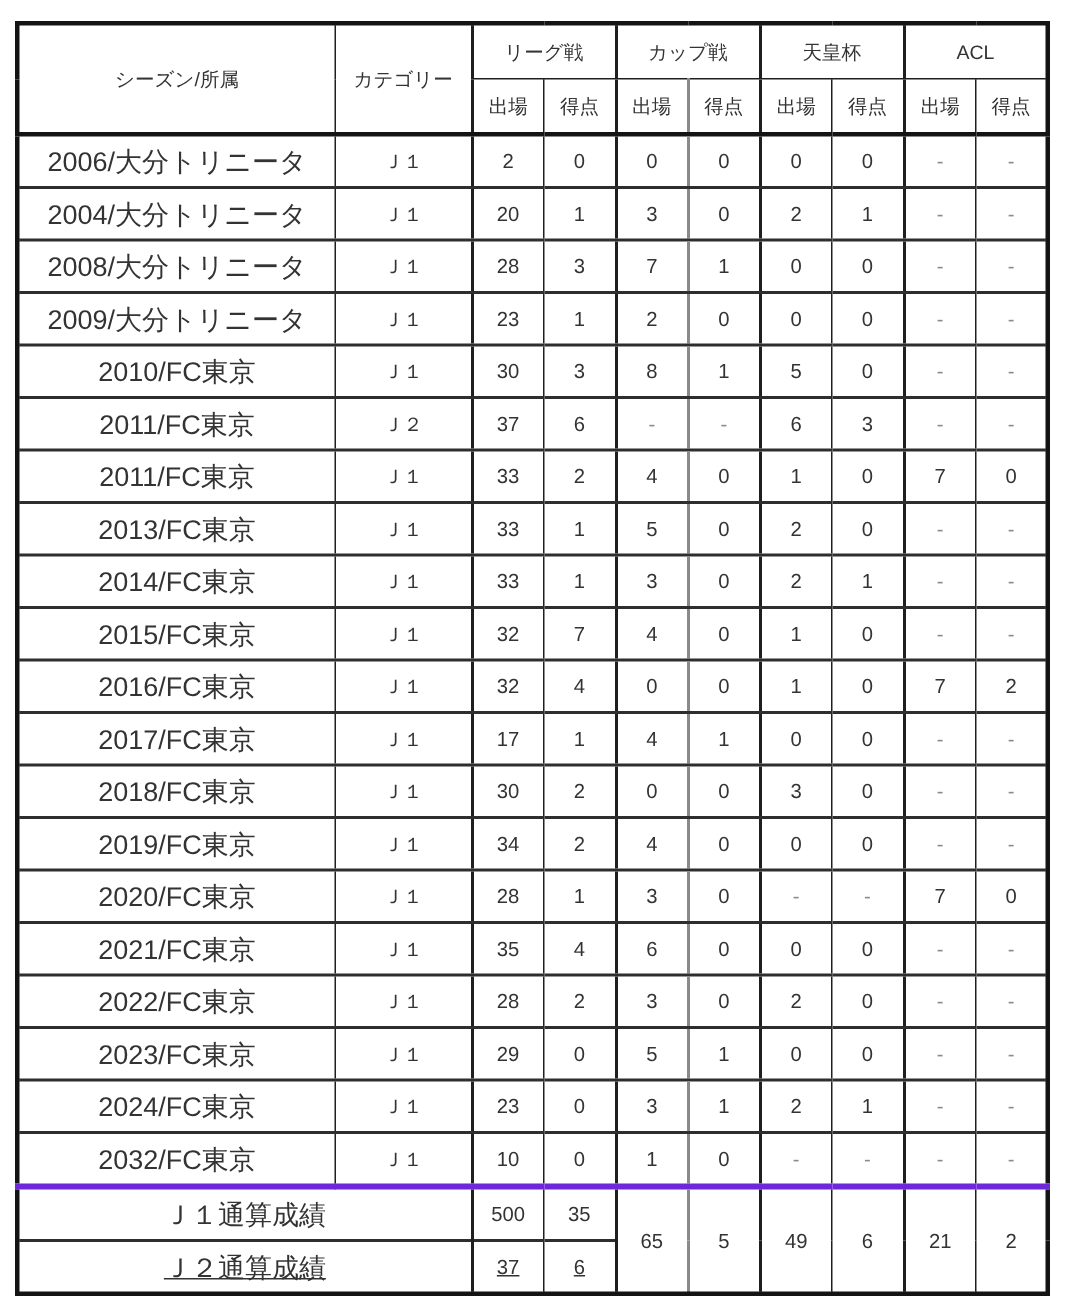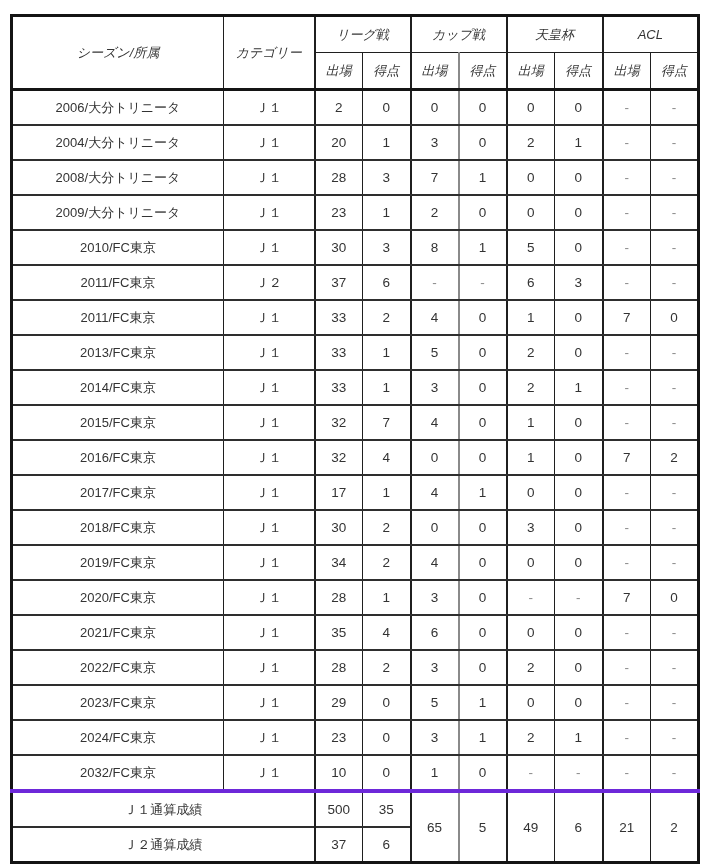--- a/index.html
+++ b/index.html
@@ -38,32 +38,32 @@
     border: 1px solid #1f1f1f;
     background: #ffffff;
   }
   thead th { height: 35px; }
   tbody td { height: 33px; }
 
   
   tbody.rows td { border-top: 2px solid #2e2e2e; border-bottom: 2px solid #2e2e2e; }
 
   
-  thead th { border-bottom: 3px solid #141414; font-style: italic; }
+  thead th { border-bottom: 3px solid #141414; }
   thead tr.group-row th.group { border-bottom: 1px solid #1f1f1f; }
   tbody.totals td { border-top: 4px solid #6d28d9; }
-  tbody.totals tr.second td { border-top: 2px solid #2e2e2e; }
+  tbody.totals tr.second td { border-top: 2px solid #2e2e2e; text-decoration: underline; }
 
   
   .gb  { border-left: 2px solid #1f1f1f; }   
   .gl  { border-left: 2px solid #8a8a8a; }   
 
   .dash { color: #8a8a8a; }
   .num  { font-size: 13.5px; }
-  .label-cell { font-size: 13px; }
+  .label-cell { font-size: 18px; }
 </style>
 </head>
 <body>
 
 <div class="page">
   <table class="stats">
     <colgroup>
       <col class="c-season">
       <col class="c-category">
       <col class="c-stat">

